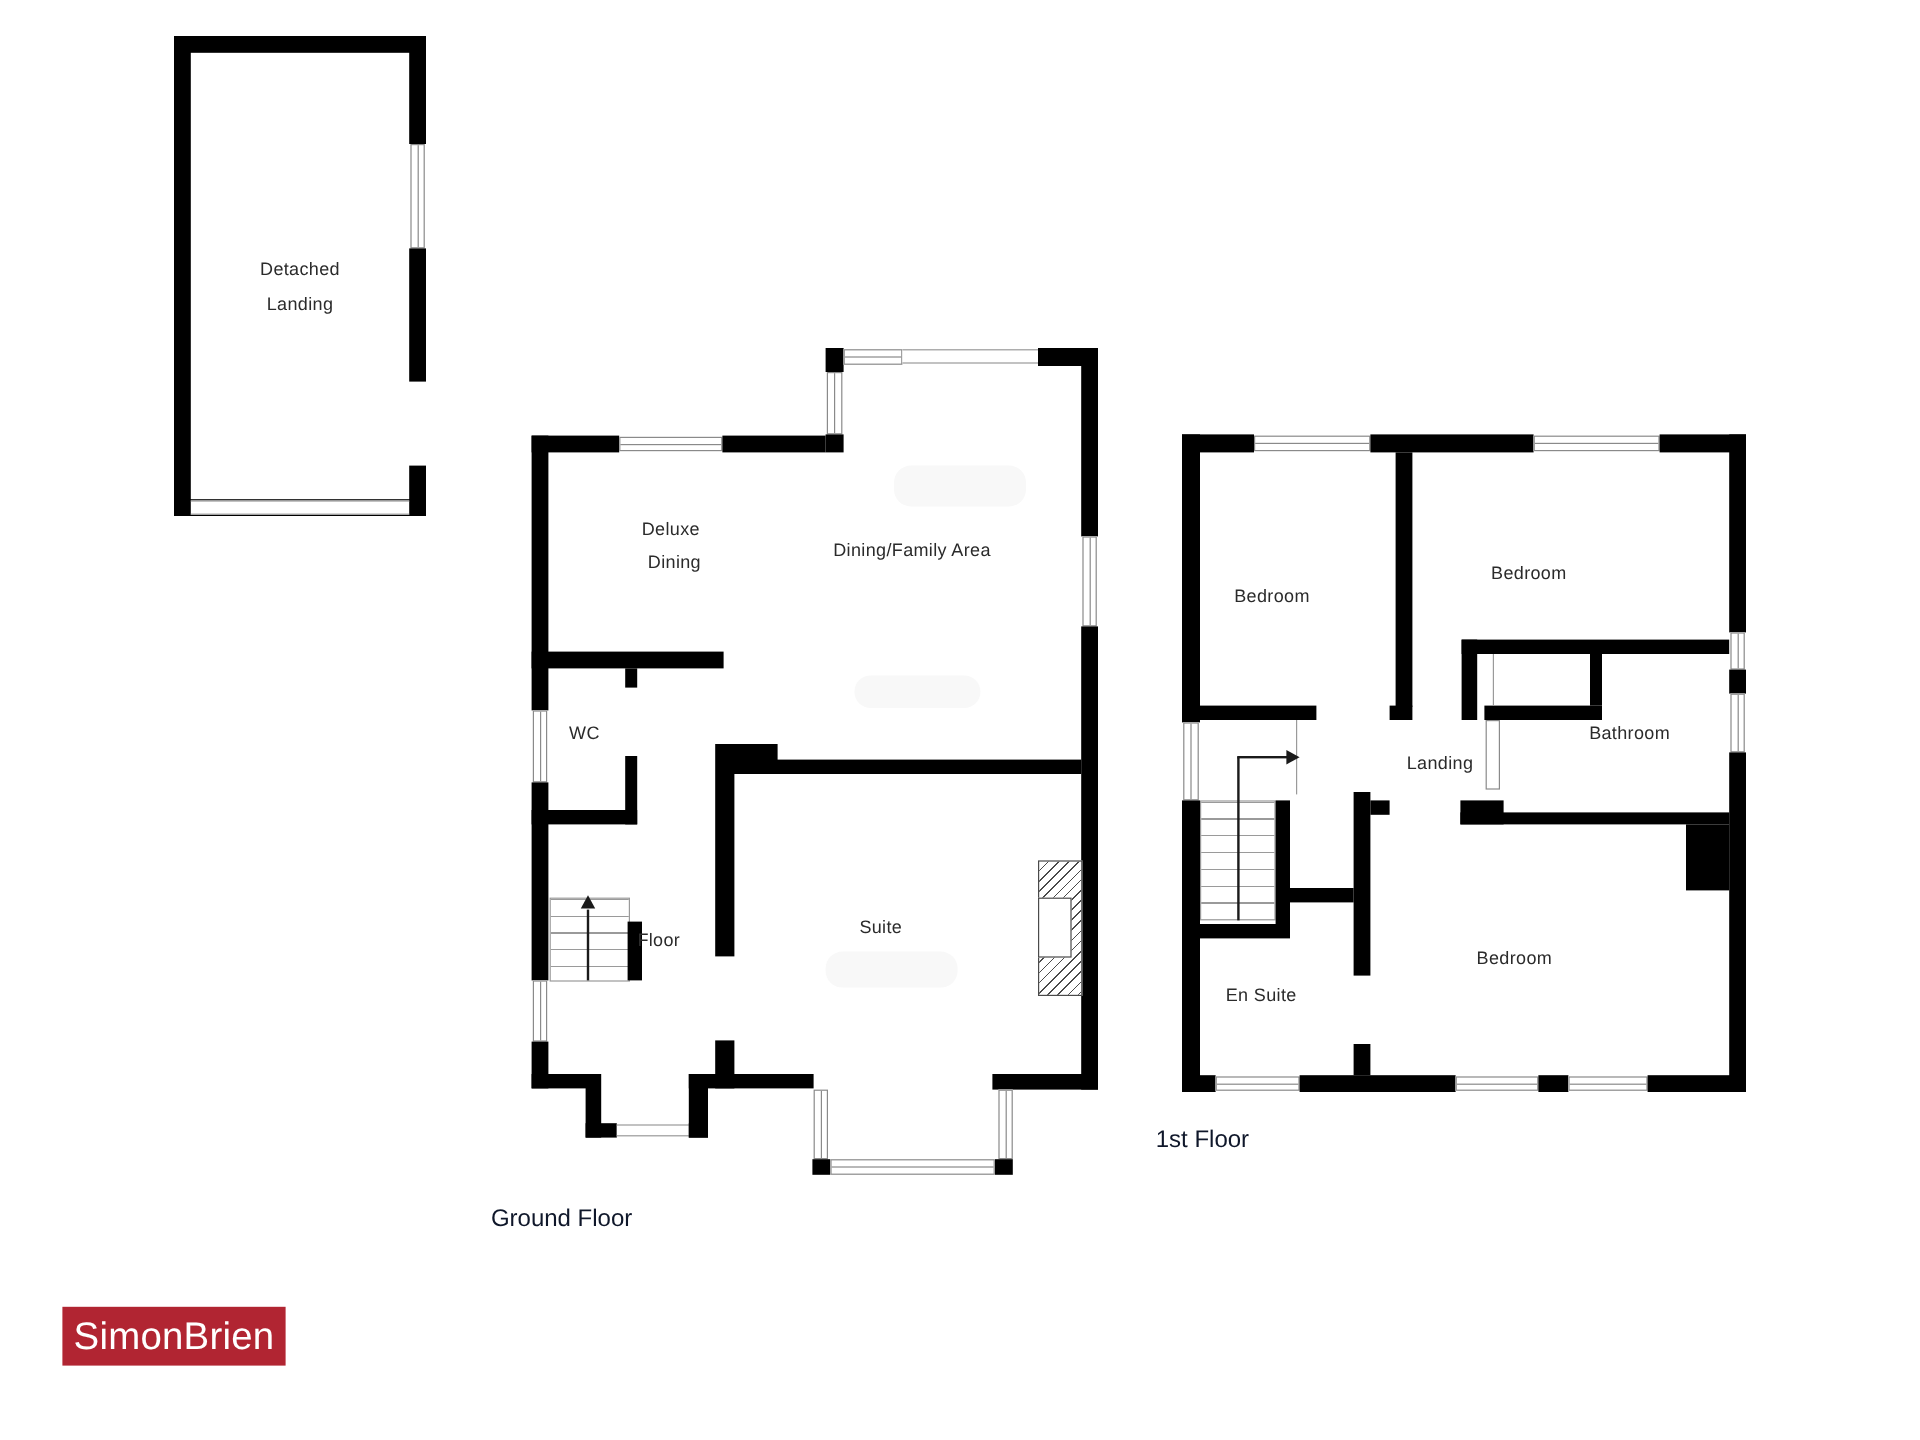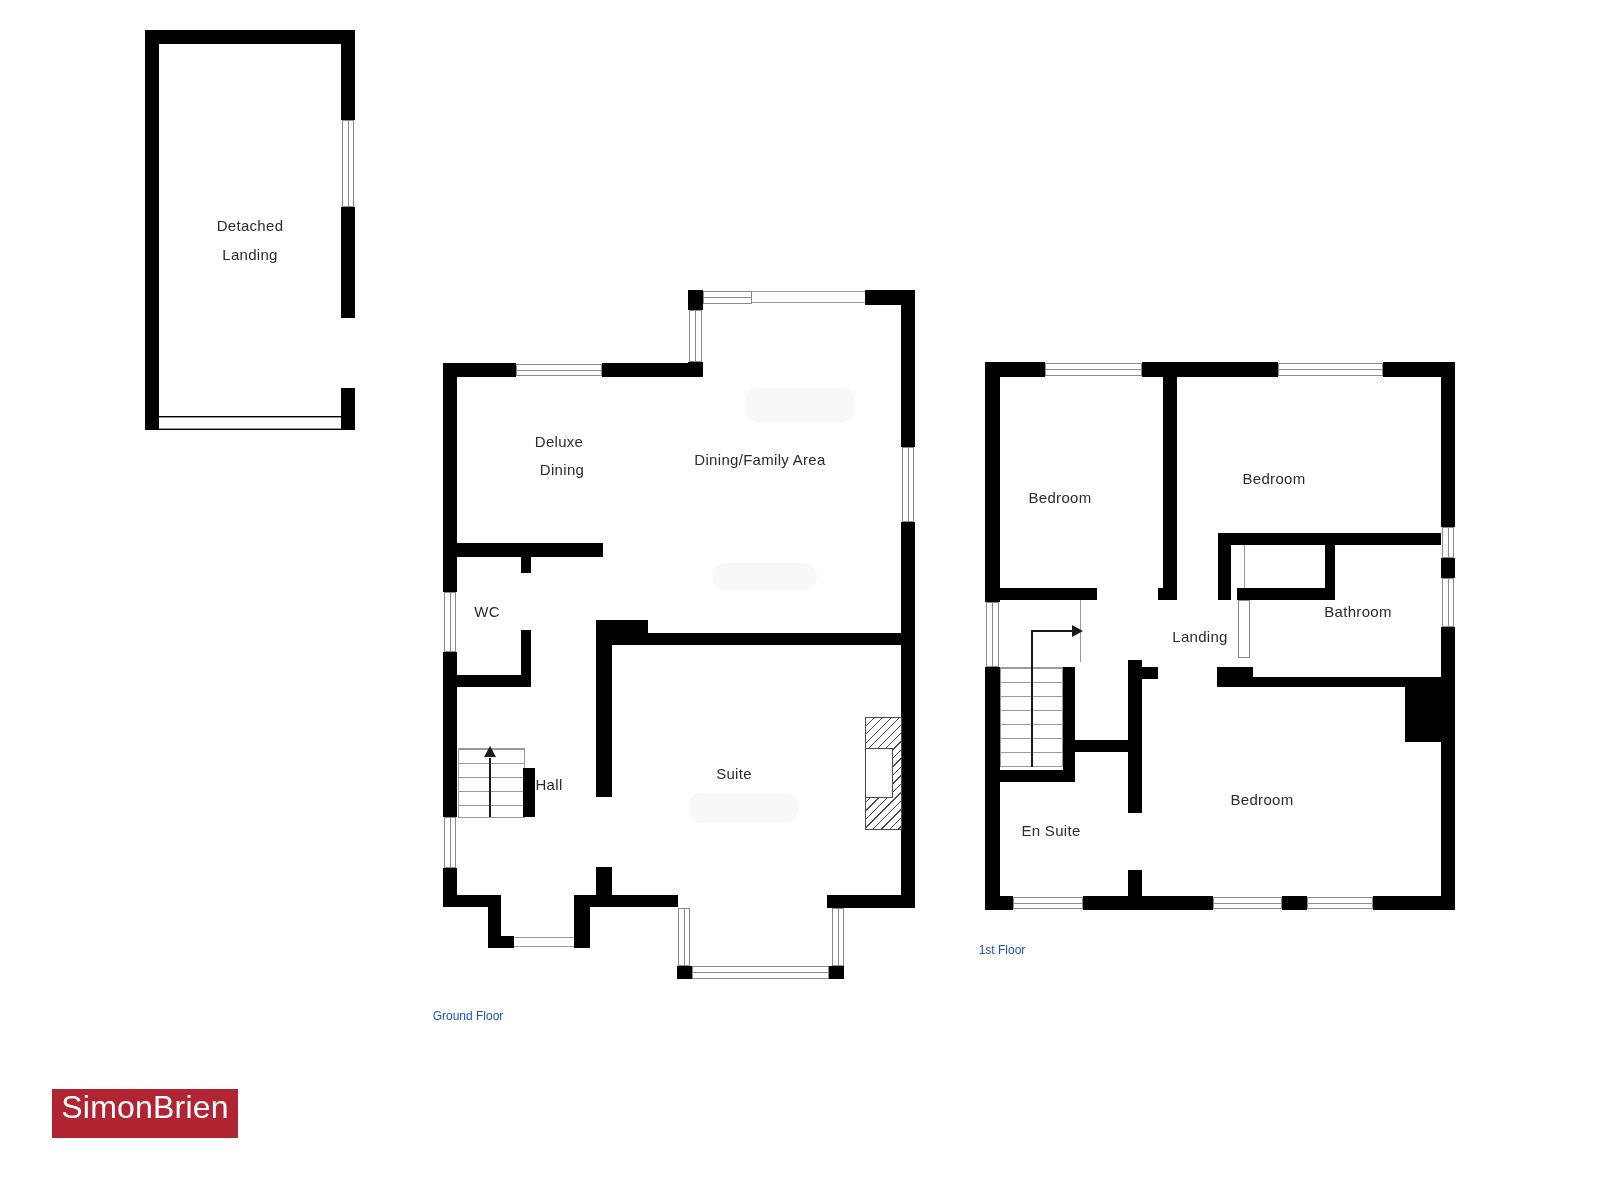--- a/index.html
+++ b/index.html
@@ -16,28 +16,28 @@
   .stairs{position:absolute;box-sizing:border-box;border:1px solid #9a9a9a;background-color:#ffffff;
           background-image:repeating-linear-gradient(to bottom,#9a9a9a 0 1px,transparent 1px 14px);}
   .hatch{position:absolute;box-sizing:border-box;border:1px solid #4a4a4a;background-color:#ffffff;
          background-image:repeating-linear-gradient(135deg,#ffffff 0 5px,#4a4a4a 5px 6px);}
   .inset{position:absolute;background:#ffffff;border:1px solid #4a4a4a;box-sizing:border-box;}
   .door-leaf{position:absolute;background:#ffffff;border:1px solid #8a8a8a;box-sizing:border-box;}
   .thin{position:absolute;background:#9a9a9a;}
   .blob{position:absolute;background:#f8f8f8;border-radius:14px;}
   .label{position:absolute;transform:translate(-50%,-50%);font-size:15px;color:#2b2b2b;
          white-space:nowrap;letter-spacing:.3px;}
-  .title{position:absolute;transform:translate(-50%,-50%);font-size:12px;color:#1d4ed8;white-space:nowrap;}
+  .title{position:absolute;transform:translate(-50%,-50%);font-size:20px;color:#0f172a;white-space:nowrap;}
   .arrow-line{position:absolute;background:#1a1a1a;}
   .tri-up{position:absolute;width:0;height:0;border-left:6px solid transparent;
           border-right:6px solid transparent;border-bottom:11px solid #1a1a1a;}
   .tri-right{position:absolute;width:0;height:0;border-top:6px solid transparent;
           border-bottom:6px solid transparent;border-left:11px solid #1a1a1a;}
   .logo{position:absolute;left:52px;top:1089px;width:186px;height:49px;background:#b12532;
-        color:#ffffff;display:flex;justify-content:center;
+        color:#ffffff;display:flex;align-items:center;justify-content:center;
         font-size:32px;letter-spacing:.2px;}
   .disclaimer{position:absolute;left:783px;top:1155px;transform:translate(-50%,-50%);
         font-size:13px;color:#333333;white-space:nowrap;}
 </style>
 </head>
 <body>
 
 <div id="canvas">
 
   <div>
@@ -114,21 +114,21 @@
     <div class="inset" style="left:865px;top:748px;width:28px;height:50px"></div>
 
     <div class="blob" style="left:745px;top:388px;width:110px;height:34px"></div>
     <div class="blob" style="left:712px;top:563px;width:105px;height:27px"></div>
     <div class="blob" style="left:688px;top:793px;width:110px;height:30px"></div>
 
     <div class="label" style="left:559px;top:441px">Deluxe</div>
     <div class="label" style="left:562px;top:469px">Dining</div>
     <div class="label" style="left:760px;top:459px">Dining/Family Area</div>
     <div class="label" style="left:487px;top:611px">WC</div>
-    <div class="label" style="left:549px;top:784px">Hall</div>
+    <div class="label" style="left:549px;top:784px">Floor</div>
     <div class="label" style="left:734px;top:773px">Suite</div>
     <div class="title" style="left:468px;top:1016px">Ground Floor</div>
   </div>
 
   <div>
 
     <div class="wall" style="left:985px;top:362px;width:60px;height:15px"></div>
     <div class="win-h" style="left:1045px;top:363px;width:97px;height:13px"></div>
     <div class="wall" style="left:1142px;top:362px;width:136px;height:15px"></div>
     <div class="win-h" style="left:1278px;top:363px;width:105px;height:13px"></div>

